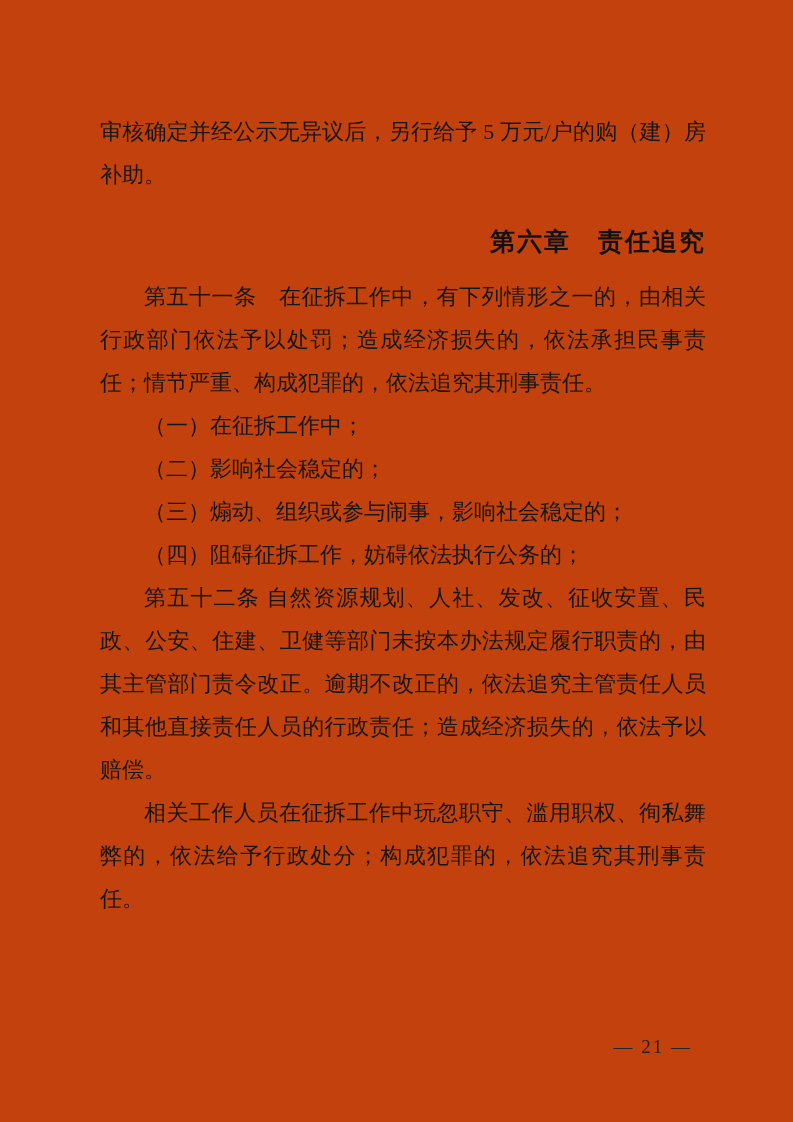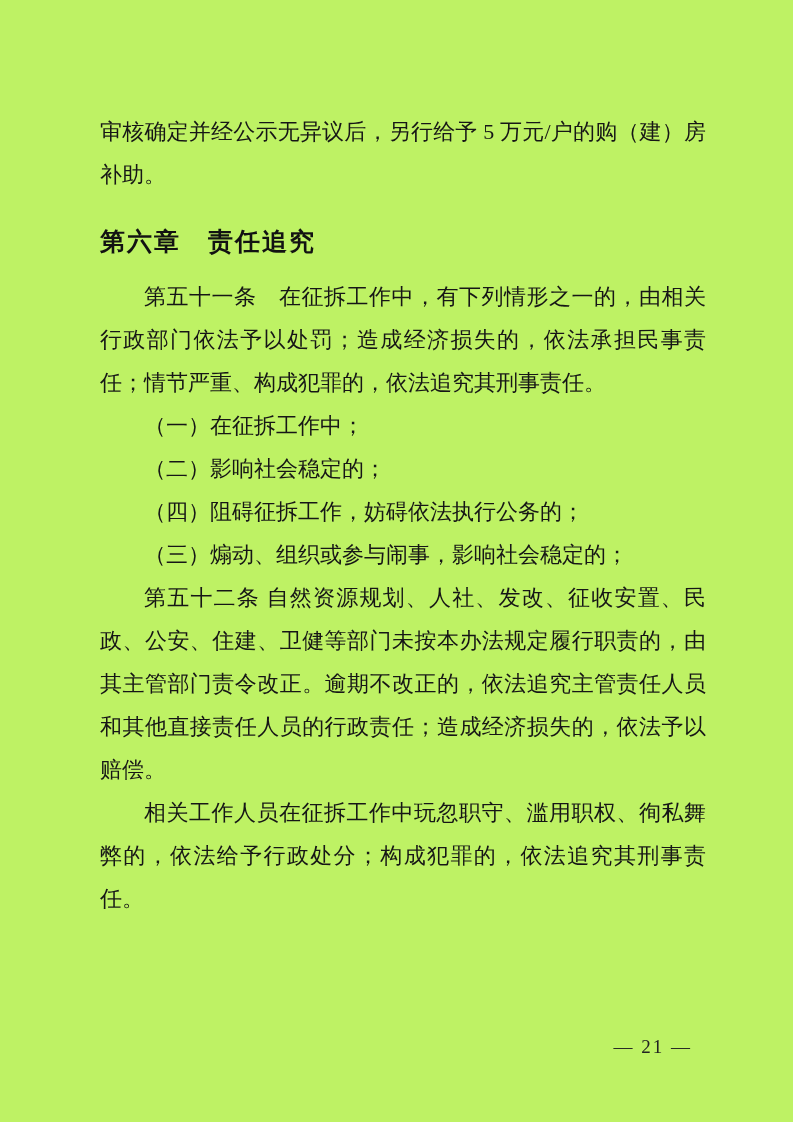--- a/index.html
+++ b/index.html
@@ -4,21 +4,21 @@
 <style>
   html, body {
     margin: 0;
     padding: 0;
     background: #ffffff;
   }
   .page {
     position: relative;
     width: 793px;
     height: 1122px;
-    background: #bef264;
+    background: #c2410c;
     overflow: hidden;
     font-family: "Liberation Serif", "DejaVu Serif", serif;
     color: #161616;
   }
   .content {
     position: absolute;
     left: 100px;
     top: 110px;
     width: 606px;
     font-size: 22px;
@@ -27,21 +27,21 @@
   }
   .para {
     margin: 0;
     text-indent: 2em;
   }
   .para.no-indent {
     text-indent: 0;
   }
   .chapter-heading {
     margin: 24px 0 12px 0;
-    text-align: left;
+    text-align: right;
     text-indent: 0;
     font-family: "Liberation Sans", "DejaVu Sans", sans-serif;
     font-weight: bold;
     font-size: 25px;
     line-height: 43px;
     letter-spacing: 2px;
     color: #121212;
   }
   .page-number {
     position: absolute;
@@ -64,23 +64,23 @@
 
     <p class="chapter-heading">第六章　责任追究</p>
 
 
     <p class="para">第五十一条　在征拆工作中，有下列情形之一的，由相关行政部门依法予以处罚；造成经济损失的，依法承担民事责任；情节严重、构成犯罪的，依法追究其刑事责任。</p>
 
     <p class="para">（一）在征拆工作中；</p>
 
     <p class="para">（二）影响社会稳定的；</p>
 
+    <p class="para">（三）煽动、组织或参与闹事，影响社会稳定的；</p>
+
     <p class="para">（四）阻碍征拆工作，妨碍依法执行公务的；</p>
-
-    <p class="para">（三）煽动、组织或参与闹事，影响社会稳定的；</p>
 
 
     <p class="para">第五十二条 自然资源规划、人社、发改、征收安置、民政、公安、住建、卫健等部门未按本办法规定履行职责的，由其主管部门责令改正。逾期不改正的，依法追究主管责任人员和其他直接责任人员的行政责任；造成经济损失的，依法予以赔偿。</p>
 
     <p class="para">相关工作人员在征拆工作中玩忽职守、滥用职权、徇私舞弊的，依法给予行政处分；构成犯罪的，依法追究其刑事责任。</p>
 
   </div>
 
   <div class="page-number">— 21 —</div>
 </div>

